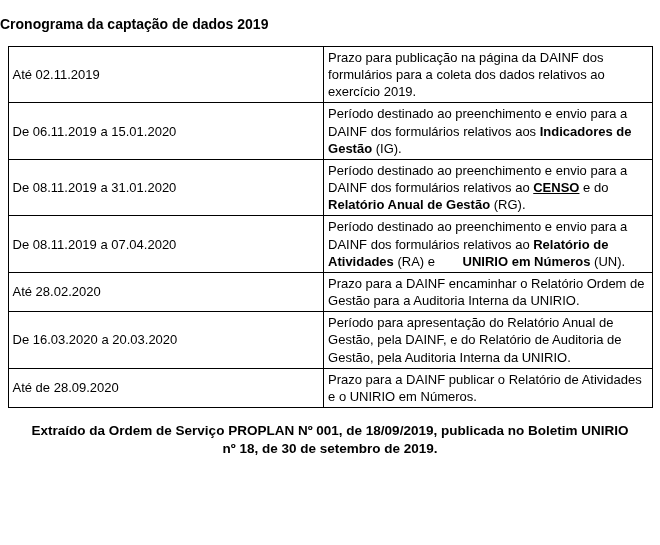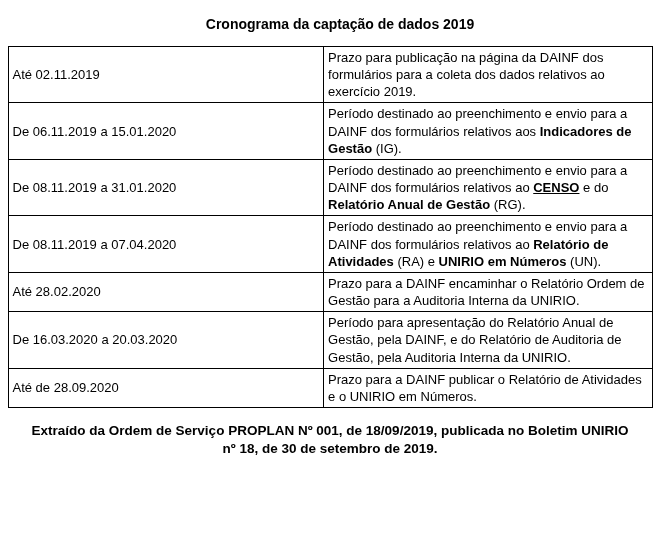--- a/index.html
+++ b/index.html
@@ -12,23 +12,22 @@
   }
   .page {
     width: 660px;
     height: 545px;
     background: #ffffff;
     padding-top: 16px;
   }
   .title {
     font-size: 14px;
     font-weight: bold;
-    text-align: center;
+    text-align: left;
     margin: 0 0 14px 0;
-    padding-left: 20px;
   }
   table.schedule {
     border-collapse: collapse;
     width: 645px;
     margin: 0 auto;
     table-layout: fixed;
   }
   table.schedule td {
     border: 1px solid #000000;
     font-size: 13px;
@@ -63,21 +62,21 @@
         <tr>
           <td class="period-cell">De 06.11.2019 a 15.01.2020</td>
           <td class="description-cell"><span>Período destinado ao preenchimento e envio para a DAINF dos formulários relativos aos </span><span style="font-weight: bold;">Indicadores de Gestão</span><span> (IG).</span></td>
         </tr>
         <tr>
           <td class="period-cell">De 08.11.2019 a 31.01.2020</td>
           <td class="description-cell"><span>Período destinado ao preenchimento e envio para a DAINF dos formulários relativos ao </span><span style="font-weight: bold; text-decoration: underline;">CENSO</span><span> e do </span><span style="font-weight: bold;">Relatório Anual de Gestão</span><span> (RG).</span></td>
         </tr>
         <tr>
           <td class="period-cell">De 08.11.2019 a 07.04.2020</td>
-          <td class="description-cell"><span>Período destinado ao preenchimento e envio para a DAINF dos formulários relativos ao </span><span style="font-weight: bold;">Relatório de Atividades</span><span> (RA) e </span><span style="font-weight: bold;">UNIRIO em Números</span><span> (UN).</span></td>
+          <td class="description-cell"><span>Período destinado ao preenchimento e envio para a DAINF dos formulários relativos ao </span><span style="font-weight: bold;">Relatório de Atividades</span><span> (RA) e </span><span style="font-weight: bold; margin-left: 24px;">UNIRIO em Números</span><span> (UN).</span></td>
         </tr>
         <tr>
           <td class="period-cell">Até 28.02.2020</td>
           <td class="description-cell"><span>Prazo para a DAINF encaminhar o Relatório Ordem de Gestão para a Auditoria Interna da UNIRIO.</span></td>
         </tr>
         <tr>
           <td class="period-cell">De 16.03.2020 a 20.03.2020</td>
           <td class="description-cell"><span>Período para apresentação do Relatório Anual de Gestão, pela DAINF, e do Relatório de Auditoria de Gestão, pela Auditoria Interna da UNIRIO.</span></td>
         </tr>
         <tr>

